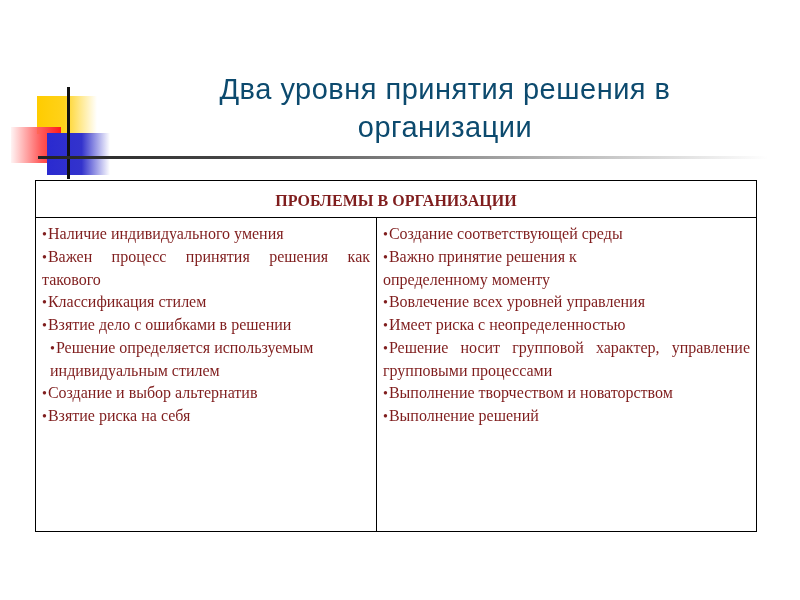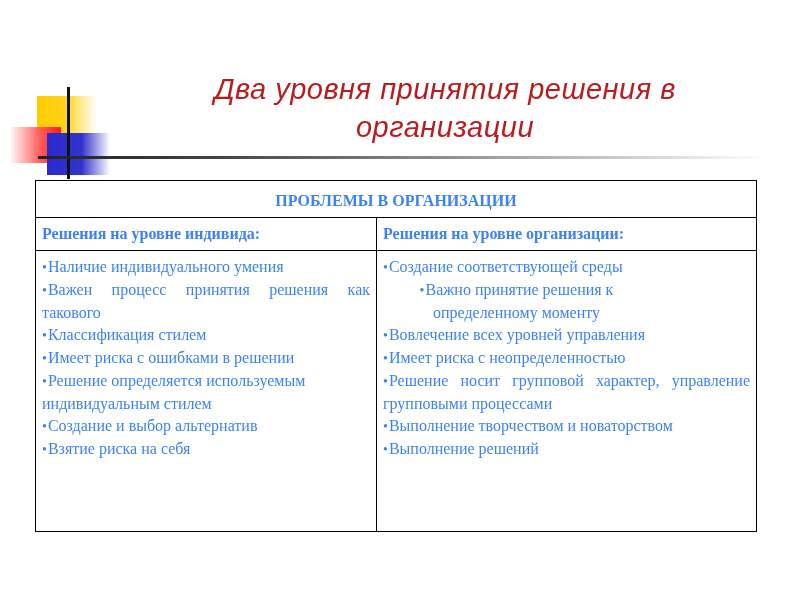--- a/index.html
+++ b/index.html
@@ -3,22 +3,22 @@
 <meta charset="utf-8">
 <style>
   html, body { margin:0; padding:0; }
   body { width:800px; height:600px; background:#ffffff; position:relative; overflow:hidden; font-family:"Liberation Serif", serif; }
   .deco { position:absolute; }
   .sq-yellow { left:37px; top:96px; width:60px; height:38px; background:linear-gradient(to right, #ffcc00 0%, #ffd21a 45%, rgba(255,220,60,0) 100%); }
   .sq-red { left:11px; top:127px; width:50px; height:36px; background:linear-gradient(to right, rgba(255,200,200,0.2) 0%, #ff5a5a 60%, #ff1a1a 100%); }
   .sq-blue { left:47px; top:133px; width:63px; height:42px; background:linear-gradient(to right, #2a2ad0 0%, #3333cc 55%, rgba(80,80,220,0) 100%); }
   .vline { left:67px; top:87px; width:3px; height:92px; background:#111; }
   .hline { left:38px; top:156px; width:730px; height:3px; background:linear-gradient(to right, #222 0%, #444 25%, #999 60%, rgba(255,255,255,0) 100%); }
-  .title { position:absolute; left:150px; top:70px; width:590px; text-align:center; color:#b91c1c; font-family:"Liberation Sans", sans-serif; font-size:29px; line-height:38px; letter-spacing:0.5px;font-style:italic; }
-  table.main { position:absolute; left:35px; top:180px; width:722px; height:352px; border-collapse:collapse; font-size:16px; color:#3b82f6; }
+  .title { position:absolute; left:150px; top:70px; width:590px; text-align:center; color:#0c4a6e; font-family:"Liberation Sans", sans-serif; font-size:29px; line-height:38px; letter-spacing:0.5px; }
+  table.main { position:absolute; left:35px; top:180px; width:722px; height:352px; border-collapse:collapse; font-size:16px; color:#7f1d1d; }
   table.main td { border:1px solid #000; padding:0 6px; vertical-align:top; }
   .hdr { text-align:center; font-weight:bold; height:32px; vertical-align:middle !important; padding-top:4px !important; }
   .sub { font-weight:bold; height:32px; vertical-align:middle !important; }
   .col1 { width:328px; }
   .list { margin:0; padding:5px 0 0 0; list-style:none; line-height:22px; }
   .list li { text-align:justify; }
   .bullet { font-size:14px; margin-right:1px; }
 </style>
 </head>
 <body>
@@ -30,39 +30,35 @@
 <div class="deco hline"></div>
 
 <div class="title">Два уровня принятия решения в организации</div>
 
 <table class="main">
   <tbody>
       <tr>
     <td class="hdr" colspan="2">ПРОБЛЕМЫ В ОРГАНИЗАЦИИ</td>
   </tr>
   <tr>
-    <td class="sub col1">Решения на уровне индивида:</td>
-    <td class="sub">Решения на уровне организации:</td>
-  </tr>
-  <tr>
     <td class="col1">
       <ul class="list">
         <li><span class="bullet">•</span><span>Наличие индивидуального умения</span></li>
         <li><span class="bullet">•</span><span>Важен процесс принятия решения как такового</span></li>
         <li><span class="bullet">•</span><span>Классификация стилем</span></li>
-        <li><span class="bullet">•</span><span>Имеет риска с ошибками в решении</span></li>
-        <li style="text-align:left; padding-right:40px;"><span class="bullet">•</span><span>Решение определяется используемым индивидуальным стилем</span></li>
+        <li><span class="bullet">•</span><span>Взятие дело с ошибками в решении</span></li>
+        <li style="text-align:left; padding-right:40px;margin-left:8px;"><span class="bullet">•</span><span>Решение определяется используемым индивидуальным стилем</span></li>
         <li><span class="bullet">•</span><span>Создание и выбор альтернатив</span></li>
         <li><span class="bullet">•</span><span>Взятие риска на себя</span></li>
       </ul>
     </td>
     <td>
       <ul class="list">
         <li><span class="bullet">•</span><span>Создание соответствующей среды</span></li>
-        <li style="text-align:center; padding-right:100px;"><span class="bullet">•</span><span>Важно принятие решения к определенному моменту</span></li>
+        <li style="text-align:left; padding-right:100px;"><span class="bullet">•</span><span>Важно принятие решения к определенному моменту</span></li>
         <li><span class="bullet">•</span><span>Вовлечение всех уровней управления</span></li>
         <li><span class="bullet">•</span><span>Имеет риска с неопределенностью</span></li>
         <li><span class="bullet">•</span><span>Решение носит групповой характер, управление групповыми процессами</span></li>
         <li><span class="bullet">•</span><span>Выполнение творчеством и новаторством</span></li>
         <li><span class="bullet">•</span><span>Выполнение решений</span></li>
       </ul>
     </td>
   </tr>
 </tbody>
   </table>

